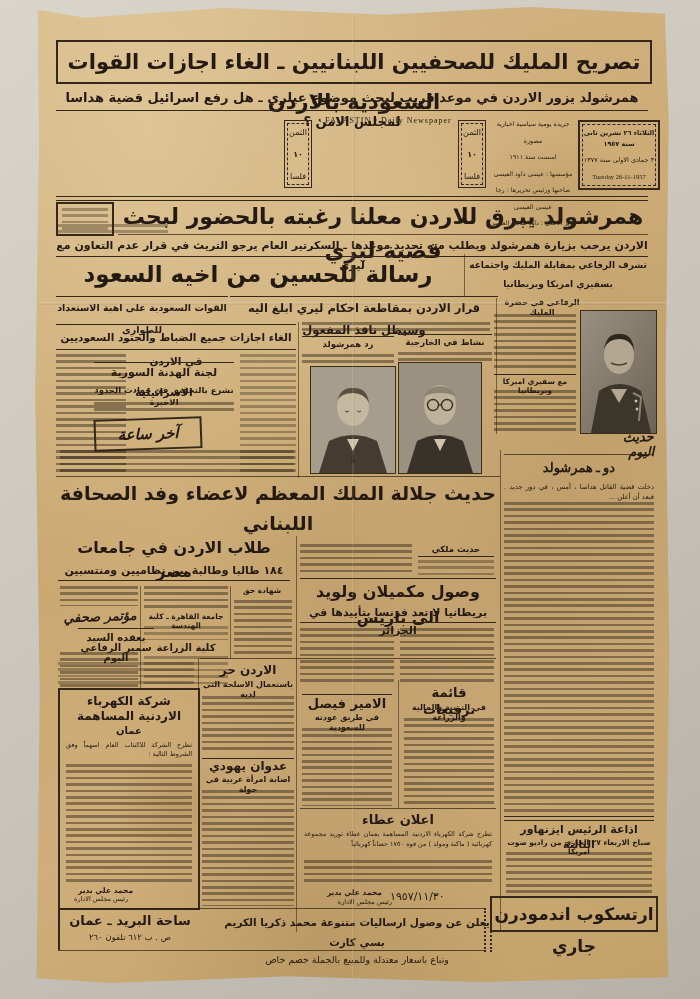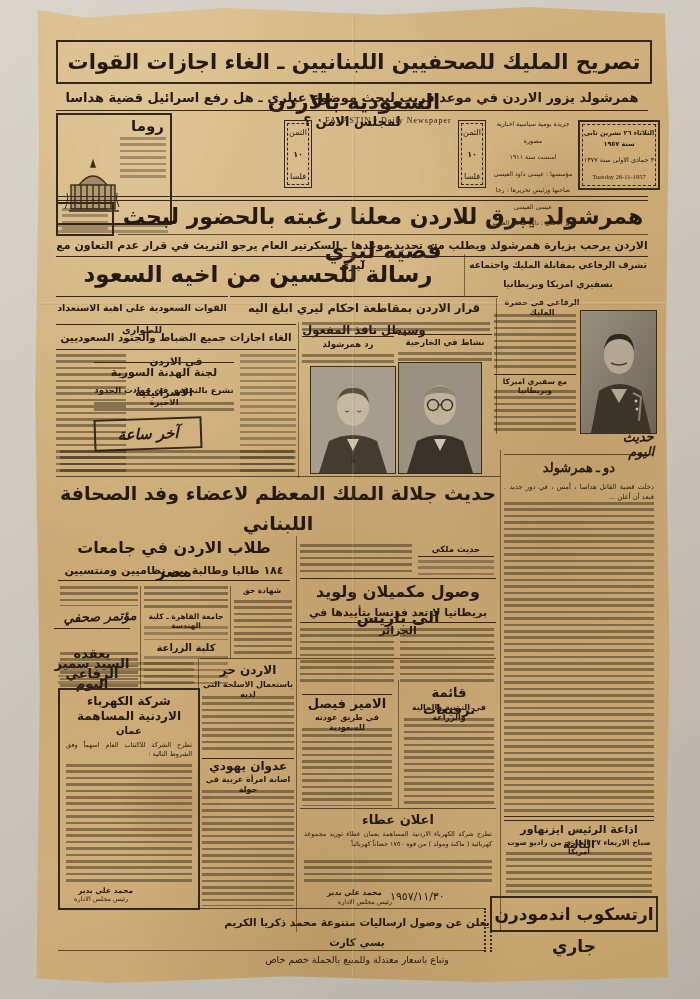--- a/index.html
+++ b/index.html
@@ -37,36 +37,20 @@
 </style>
 </head>
 <body>
 
 <div class="canvas">
   <div class="sheet">
 
     <div class="abs box hd" style="left:22px;top:34px;width:592px;height:40px;font-size:21px;line-height:40px;">تصريح المليك للصحفيين اللبنانيين ـ الغاء اجازات القوات السعودية بالاردن</div>
     <div class="abs hd" style="left:22px;top:80px;width:592px;height:24px;font-size:13px;line-height:24px;border-bottom:1px solid #35281a;">همرشولد يزور الاردن في موعد قريب لبحث موضوع عيلري ـ هل رفع اسرائيل قضية هداسا لمجلس الامن ؟</div>
 
-    <div class="abs box" style="left:22px;top:107px;width:112px;height:108px;">
-      <div class="abs b" style="right:6px;top:2px;font-size:15px;">روما</div>
-      <div class="abs ftx f2" style="right:4px;top:22px;width:46px;height:44px;"></div>
-      <div class="abs" style="left:3px;top:34px;width:62px;height:68px;">
-        <svg viewBox="0 0 62 68" xmlns="http://www.w3.org/2000/svg">
-          <g stroke="#3a2c18" fill="none" stroke-width="1.4">
-            <path d="M8 62 L58 62"></path>
-            <rect x="10" y="36" width="44" height="24" fill="rgba(58,44,24,.25)"></rect>
-            <path d="M14 36 V60 M20 36 V60 M26 36 V60 M32 36 V60 M38 36 V60 M44 36 V60 M50 36 V60"></path>
-            <path d="M18 36 Q32 18 46 36" fill="rgba(58,44,24,.35)"></path>
-            <path d="M30 18 L34 18 L32 12 Z" fill="#3a2c18"></path>
-            <path d="M4 60 Q8 50 6 44 M58 58 Q54 50 56 44" stroke-width="1"></path>
-          </g>
-        </svg>
-      </div>
-    </div>
     <div class="abs ftx f2" style="left:22px;top:218px;width:112px;height:10px;"></div>
 
 
     <div class="abs price" style="left:250px;top:114px;width:26px;height:66px;font-size:8px;">
       <span>الثمن</span>
       <span class="b">١٠</span>
       <span>فلسا</span>
     </div>
 
     <div class="abs c" style="left:278px;top:106px;width:146px;height:86px;">
@@ -189,21 +173,21 @@
     <div class="abs hd" style="left:24px;top:556px;width:232px;height:18px;font-size:11px;line-height:18px;border-bottom:1px solid #35281a;">١٨٤ طالبا وطالبة بين نظاميين ومنتسبين</div>
     <div class="abs hd" style="left:200px;top:580px;width:56px;height:12px;font-size:7.5px;">شهادة حق</div>
     <div class="abs ftx" style="left:200px;top:594px;width:58px;height:56px;"></div>
     <div class="abs ftx" style="left:110px;top:580px;width:84px;height:24px;"></div>
     <div class="abs hd" style="left:110px;top:606px;width:84px;height:12px;font-size:7.5px;">جامعة القاهرة ـ كلية الهندسة</div>
     <div class="abs ftx f2" style="left:110px;top:620px;width:84px;height:14px;"></div>
     <div class="abs hd" style="left:118px;top:636px;width:68px;height:12px;font-size:10px;">كلية الزراعة</div>
     <div class="abs ftx f2" style="left:110px;top:650px;width:84px;height:32px;"></div>
     <div class="abs ftx" style="left:26px;top:580px;width:78px;height:20px;"></div>
     <div class="abs hd script" style="left:28px;top:602px;width:76px;height:18px;font-size:13px;line-height:18px;">مؤتمر صحفي</div>
-    <div class="abs hd" style="left:20px;top:622px;width:76px;height:20px;font-size:13px;line-height:10px;border-top:1px solid #35281a;padding-top:20px;">يعقده السيد سمير الرفاعي اليوم</div>
+    <div class="abs hd" style="left:44px;top:622px;width:76px;height:20px;font-size:10px;line-height:10px;border-top:1px solid #35281a;padding-top:4px;">يعقده السيد سمير الرفاعي اليوم</div>
     <div class="abs ftx" style="left:26px;top:646px;width:78px;height:36px;"></div>
     <div class="abs vr" style="left:106px;top:580px;height:102px;"></div>
     <div class="abs vr" style="left:196px;top:580px;height:72px;"></div>
 
     <div class="abs ftx" style="left:266px;top:538px;width:112px;height:32px;"></div>
     <div class="abs hd" style="left:384px;top:538px;width:76px;height:12px;font-size:8.5px;border-bottom:1px solid #35281a;">حديث ملكي</div>
     <div class="abs ftx f2" style="left:384px;top:554px;width:76px;height:16px;"></div>
     <div class="abs hd" style="left:266px;top:572px;width:196px;height:26px;font-size:16px;line-height:26px;border-top:1px solid #35281a;">وصول مكميلان ولويد الى باريس</div>
     <div class="abs hd" style="left:266px;top:598px;width:196px;height:18px;font-size:11px;line-height:18px;border-bottom:1px solid #35281a;">بريطانيا لا تعد فرنسا بتأييدها في الجزائر</div>
     <div class="abs ftx" style="left:266px;top:622px;width:94px;height:58px;"></div>
@@ -248,20 +232,24 @@
     <div class="abs" style="left:278px;top:892px;width:80px;font-size:6.5px;">رئيس مجلس الادارة</div>
 
     <div class="abs dline" style="left:470px;top:810px;width:150px;"></div>
     <div class="abs hd" style="left:470px;top:816px;width:150px;height:15px;font-size:11px;line-height:15px;">اذاعة الرئيس ايزنهاور الثالثة</div>
     <div class="abs hd" style="left:470px;top:832px;width:150px;height:12px;font-size:7.5px;">صباح الاربعاء ٢٧ الجاري من راديو صوت امريكا</div>
     <div class="abs ftx" style="left:472px;top:846px;width:146px;height:42px;"></div>
 
     <div class="abs box hd" style="left:456px;top:890px;width:164px;height:32px;font-size:17px;line-height:32px;">ارتسكوب اندمودرن جاري</div>
 
     <div class="abs hr" style="left:24px;top:902px;width:428px;"></div>
+    <div class="abs" style="left:24px;top:904px;width:140px;height:40px;border-left:2px solid #35281a;text-align:center;">
+      <div class="b" style="font-size:13px;line-height:22px;">ساحة البريد ـ عمان</div>
+      <div style="font-size:8.5px;">ص . ب ٦١٢ تلفون ٢٦٠</div>
+    </div>
     <div class="abs c" style="left:170px;top:906px;width:276px;height:38px;margin-left:15px;">
       <div class="b" style="font-size:10.5px;line-height:20px;">يعلن عن وصول ارساليات متنوعة محمد ذكريا الكريم بسي كارت</div>
       <div style="font-size:9.5px;line-height:16px;">وتباع باسعار معتدلة وللمبيع بالجملة خصم خاص</div>
     </div>
     <div class="abs dots" style="left:450px;top:902px;height:44px;"></div>
     <div class="abs hr" style="left:24px;top:944px;width:428px;"></div>
 
     <div class="abs crease" style="left:0;top:296px;width:636px;height:3px;background:linear-gradient(to bottom,rgba(255,250,230,.22),rgba(90,60,20,.12));"></div>
     <div class="abs crease" style="left:318px;top:0;width:3px;height:978px;background:linear-gradient(to right,rgba(255,250,230,.14),rgba(90,60,20,.10));"></div>
     <div class="abs crease" style="left:70px;top:740px;width:140px;height:120px;background:radial-gradient(ellipse,rgba(120,85,35,.16),transparent 65%);"></div>

